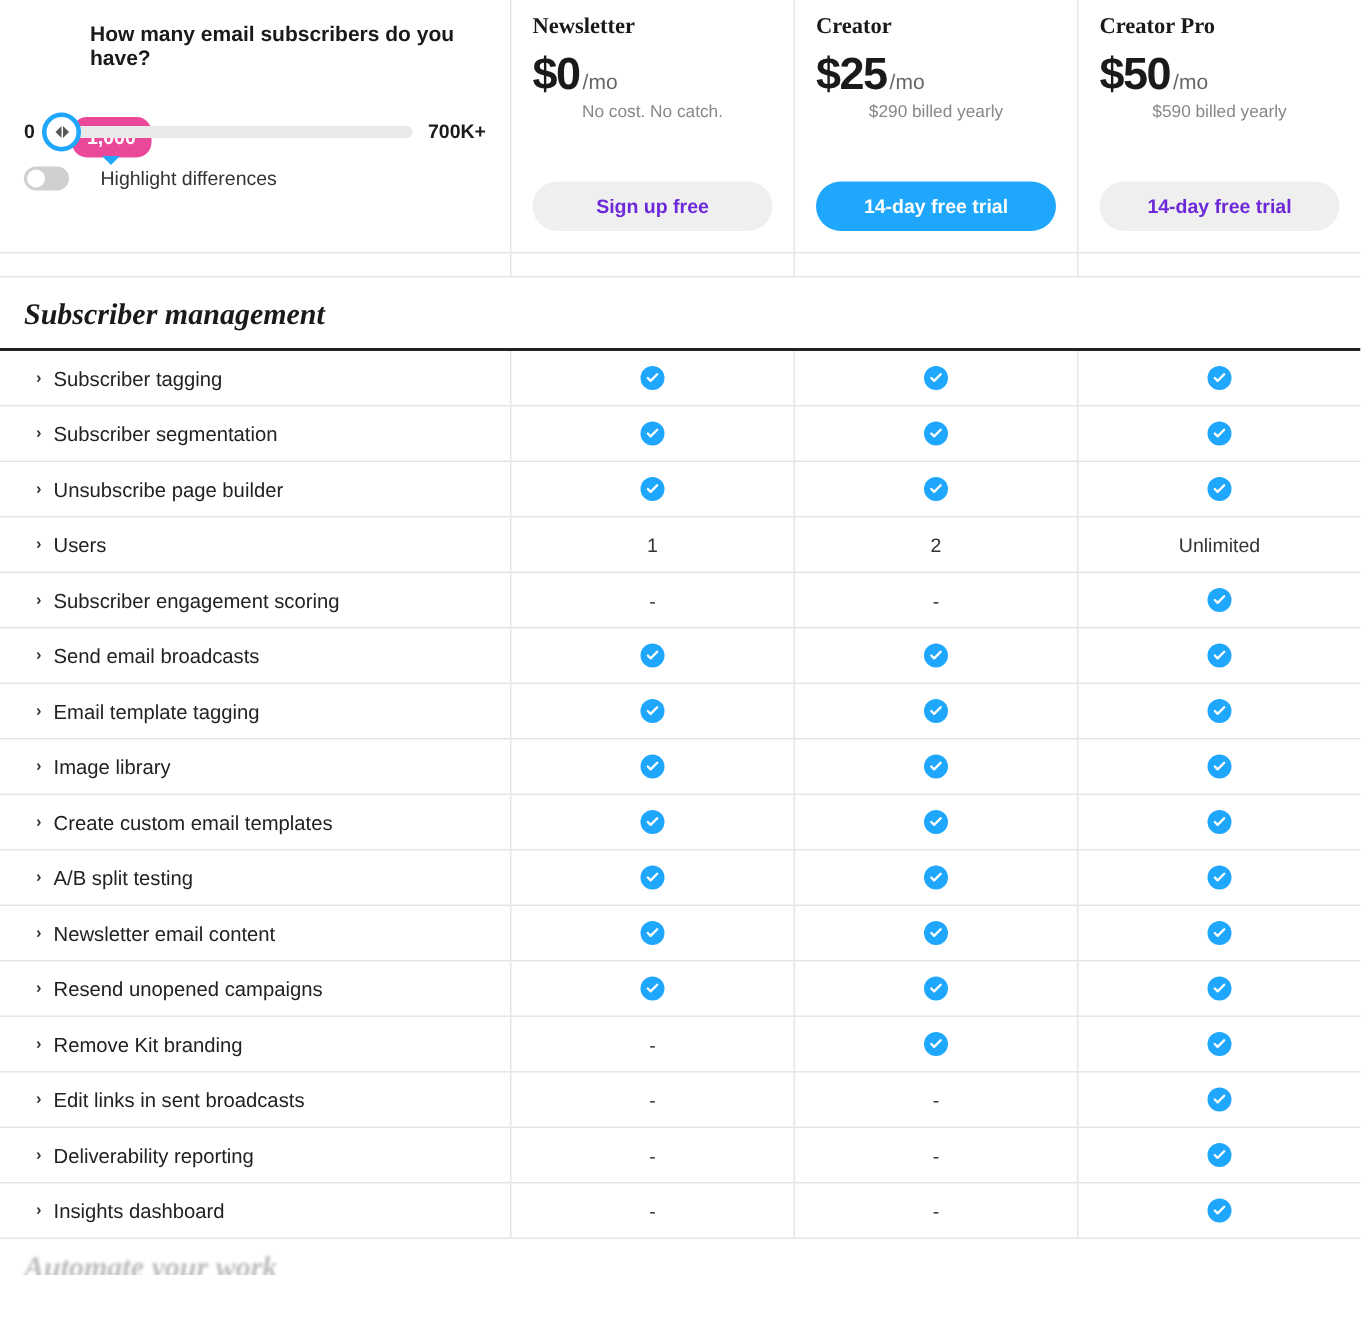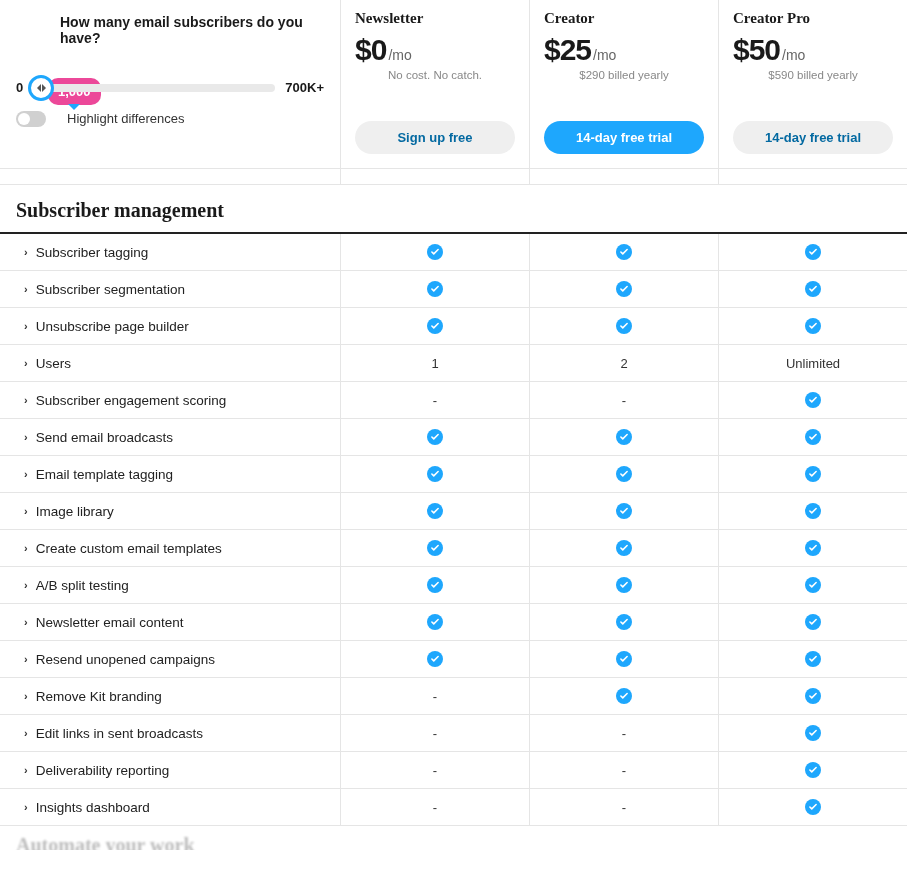--- a/index.html
+++ b/index.html
@@ -30,26 +30,26 @@
 .toggle::after { content:""; position:absolute; width:12px; height:12px; background:#fff; border-radius:50%; top:2px; left:2px; }
 .toggle-label { font-size: 13px; color:#333; }
 
 .plan-name { font-weight: 800; font-size: 15px; margin-bottom: 6px; font-family: Georgia, 'Times New Roman', serif; }
 .price-row { display:flex; align-items:baseline; gap:2px; }
 .price { font-weight: 800; font-size: 30px; letter-spacing:-1px; }
 .per { font-size: 14px; color:#666; }
 .subprice { font-size: 11.5px; color:#888; margin-top: 2px; text-align: center; }
 
 .cta { margin-top: 40px; text-align:center; font-size: 13px; font-weight: 700; padding: 9px 0; border-radius: 18px; cursor:pointer; }
-.cta-gray { background: #efefef; color:#0369a1; }
+.cta-gray { background: #efefef; color:#6d28d9; }
 .cta-blue { background: #1ea7fd; color:#fff; }
 
 
 .section-row { padding: 14px 16px 10px 16px; border-bottom: 2px solid #222; }
-.section-title { font-weight: 800; font-size: 20px; font-family: Georgia, 'Times New Roman', serif; }
+.section-title { font-weight: 800; font-size: 20px; font-family: Georgia, 'Times New Roman', serif; font-style: italic; }
 
 
 .feature-row { display:flex; border-bottom: 1px solid #e5e5e5; min-height: 37px; }
 .feature-name-cell { width: 340px; display:flex; align-items:center; padding: 0 16px 0 24px; gap: 8px; cursor:pointer; }
 .chevron { font-size: 11px; color:#333; font-weight:700; }
 .feature-name { font-size: 13.5px; color:#222; }
 .feature-val { flex:1; border-left: 1px solid #e5e5e5; display:flex; align-items:center; justify-content:center; font-size: 13px; color:#333; }
 
 .check-icon { width:16px; height:16px; border-radius:50%; background:#1ea7fd; display:inline-flex; align-items:center; justify-content:center; }
 .check-icon svg { width:10px; height:10px; }

